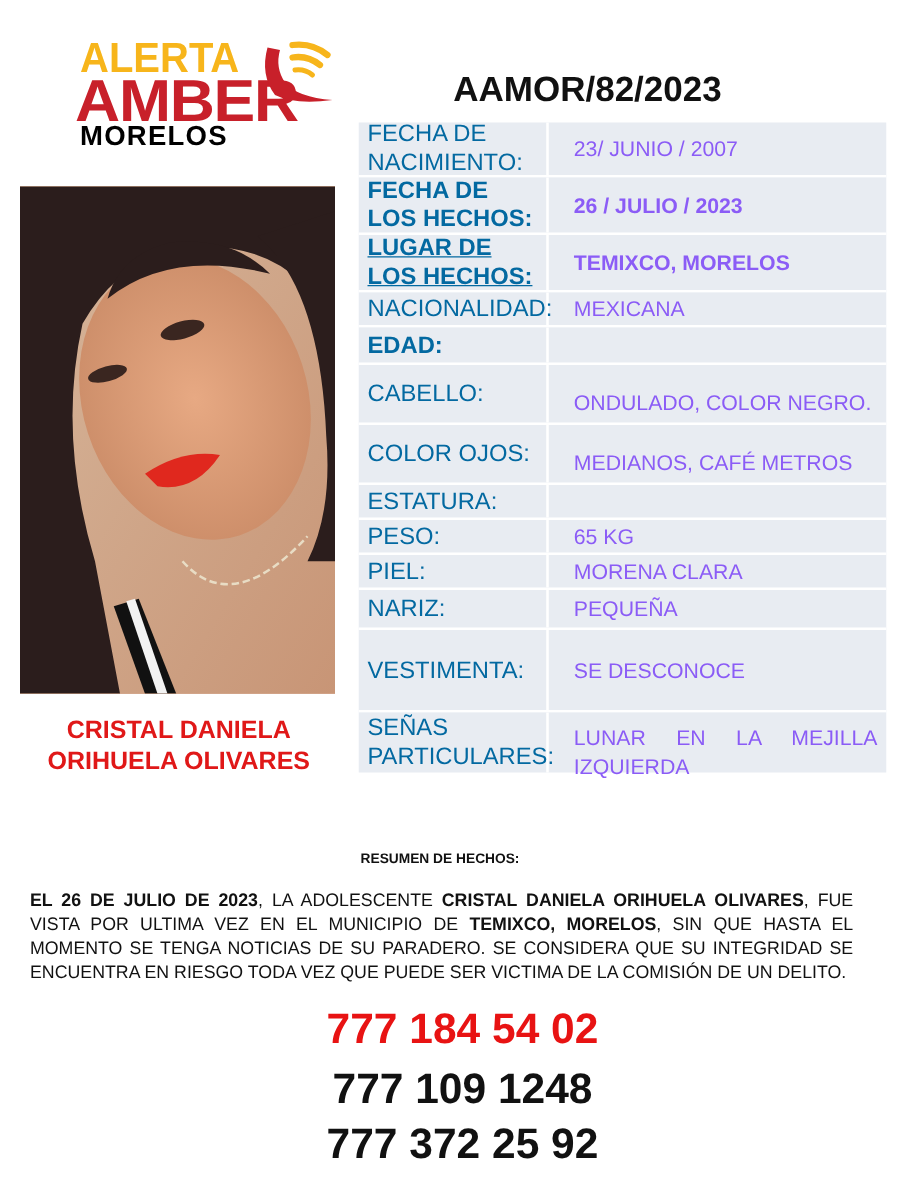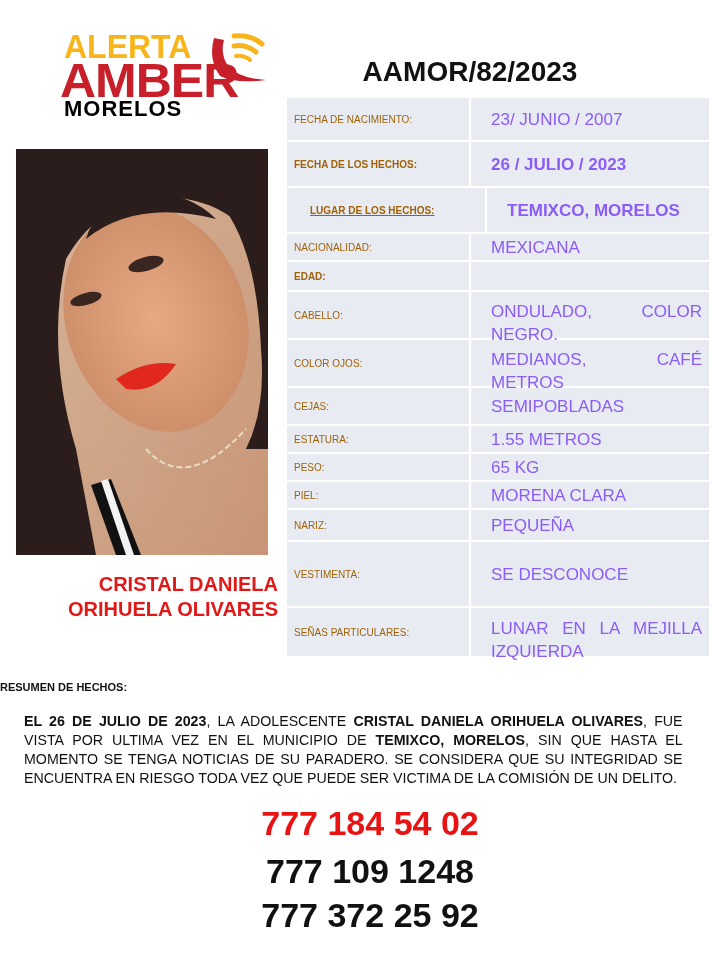--- a/index.html
+++ b/index.html
@@ -4,30 +4,30 @@
 <style>
   html, body { margin:0; padding:0; background:#ffffff; }
   body { width:720px; height:960px; position:relative; overflow:hidden; font-family:"Liberation Sans", sans-serif; color:#1a1a1a; }
   .logo { position:absolute; left:24px; top:24px; width:220px; height:96px;margin-left:32px; }
   .logo .l1 { position:absolute; left:8px; top:4px; font:900 32px "Liberation Sans", sans-serif; color:#f7b51b; letter-spacing:0px; transform:scaleY(1.05); }
   .logo .l2 { position:absolute; left:4px; top:28px; font:900 50px "Liberation Sans", sans-serif; color:#c8202a; letter-spacing:-1px; transform:scaleY(0.95); }
   .logo .l3 { position:absolute; left:8px; top:72px; font:900 22px "Liberation Sans", sans-serif; color:#000000; letter-spacing:1px; }
   .logo svg { position:absolute; left:150px; top:6px; }
   .case-id { position:absolute; left:340px; top:56px; width:260px; text-align:center; font:bold 28px "Liberation Sans", sans-serif; color:#111; }
   .photo { position:absolute; left:16px; top:149px; width:252px; height:406px; overflow:hidden; background:#c98f6e; }
-  .name { position:absolute; left:8px; top:572px; width:270px; text-align:right; font:bold 20px "Liberation Sans", sans-serif; color:#e01818; line-height:25px; }
+  .name { position:absolute; left:8px; top:572px; width:270px; text-align:center; font:bold 20px "Liberation Sans", sans-serif; color:#e01818; line-height:25px; }
   .table { position:absolute; left:287px; top:98px; width:422px; }
   .row { display:flex; background:#e8ecf2; border-bottom:2px solid #ffffff; box-sizing:border-box; }
-  .cell-l { width:184px; padding:0 7px; box-sizing:border-box; border-right:2px solid #ffffff; display:flex; align-items:center; font-size:10px; line-height:23px; color:#a16207; }
+  .cell-l { width:152px; padding:0 7px; box-sizing:border-box; border-right:2px solid #ffffff; display:flex; align-items:center; font-size:19px; line-height:23px; color:#0369a1; }
   .cell-r { flex:1; padding:0 7px 0 20px; box-sizing:border-box; display:flex; align-items:center; font-size:17px; line-height:23px; color:#8b5cf6; }
   .cell-r span { width:100%; }
   .just { text-align:justify; text-align-last:auto;margin-top:15px; }
   .bold { font-weight:bold; }
-  .ul { text-decoration:underline;margin-left:16px; }
-  .summary-title { position:absolute; left:0; top:681px; width:704px; text-align:left; font:bold 11px "Liberation Sans", sans-serif; color:#111; }
+  .ul { text-decoration:underline; }
+  .summary-title { position:absolute; left:0; top:681px; width:704px; text-align:center; font:bold 11px "Liberation Sans", sans-serif; color:#111; }
   .summary { position:absolute; left:24px; top:712px; width:672px; font-size:14.5px; line-height:19px; text-align:justify; color:#111; transform:scaleX(0.98); transform-origin:left top; }
   .phone { position:absolute; left:0; width:740px; text-align:center; font:bold 34px "Liberation Sans", sans-serif; }
   .p1 { top:804px; color:#e81313; }
   .p2 { top:852px; color:#111; }
   .p3 { top:896px; color:#111; }
 </style>
 </head>
 <body>
 
 <div class="logo">
@@ -100,27 +100,22 @@
     <div class="cell-r">
         <span class="just">ONDULADO, COLOR NEGRO.</span>
       </div>
   </div>
   <div class="row" style="height:48px">
     <div class="cell-l">COLOR  OJOS:</div>
     <div class="cell-r">
         <span class="just">MEDIANOS, CAFÉ METROS</span>
       </div>
   </div>
-  <div class="row" style="height:38px">
-    <div class="cell-l">CEJAS:</div>
-    <div class="cell-r">SEMIPOBLADAS</div>
-  </div>
   <div class="row" style="height:28px">
     <div class="cell-l">ESTATURA:</div>
-    <div class="cell-r">1.55 METROS</div>
   </div>
   <div class="row" style="height:28px">
     <div class="cell-l">PESO:</div>
     <div class="cell-r">65 KG</div>
   </div>
   <div class="row" style="height:28px">
     <div class="cell-l">PIEL:</div>
     <div class="cell-r">MORENA  CLARA</div>
   </div>
   <div class="row" style="height:32px">

